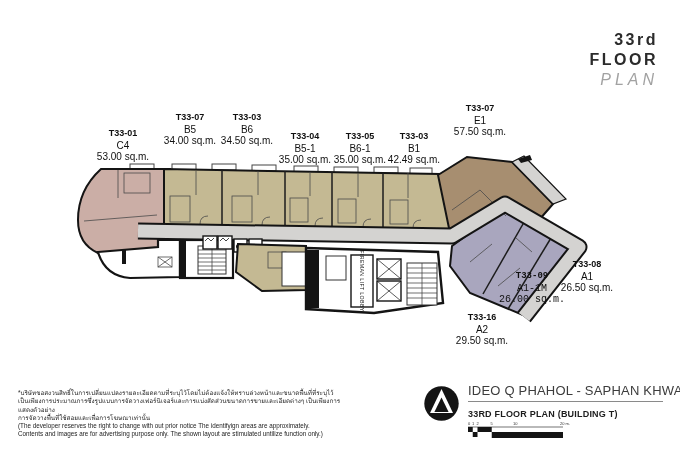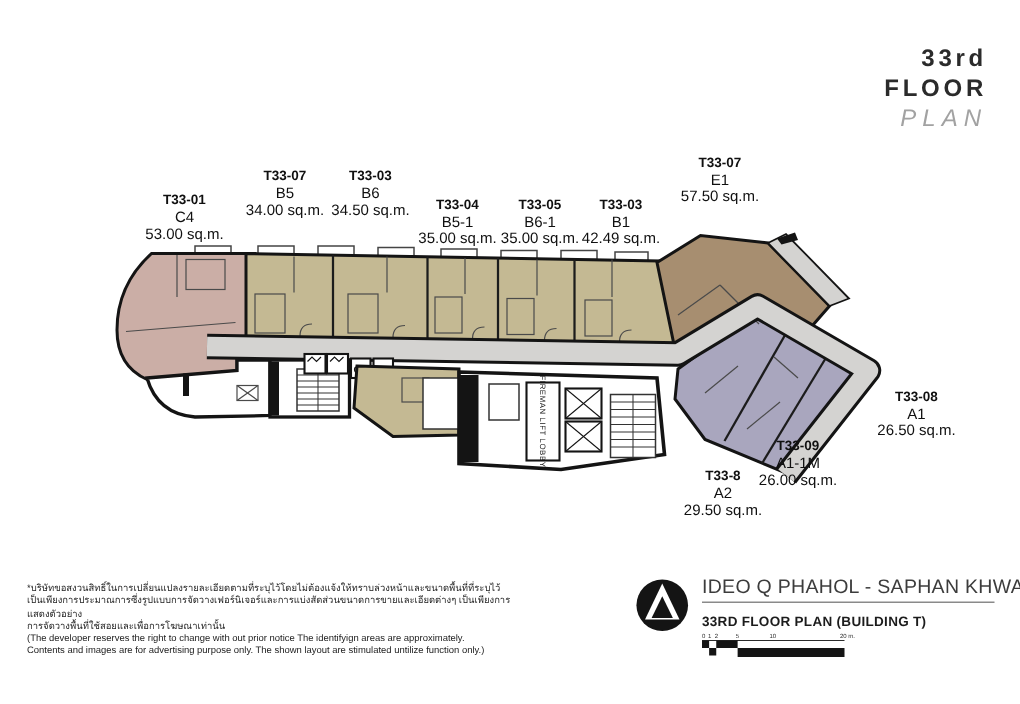--- a/index.html
+++ b/index.html
@@ -210,32 +210,32 @@
   <div class="unit-label" style="left:414px;top:131px;">
     <div class="uid">T33-03</div>
     <div class="utype">B1</div>
     <div class="uarea">42.49 sq.m.</div>
   </div>
   <div class="unit-label" style="left:480px;top:103px;">
     <div class="uid">T33-07</div>
     <div class="utype">E1</div>
     <div class="uarea">57.50 sq.m.</div>
   </div>
-  <div class="unit-label" style="left:587px;top:259px;margin-left:24px;">
+  <div class="unit-label" style="left:587px;top:259px;">
     <div class="uid">T33-08</div>
     <div class="utype">A1</div>
     <div class="uarea">26.50 sq.m.</div>
   </div>
-  <div class="unit-label" style="left:532px;top:292px;">
+  <div class="unit-label" style="left:532px;top:271px;font-family:Liberation Mono, monospace;">
     <div class="uid">T33-09</div>
     <div class="utype">A1-1M</div>
     <div class="uarea">26.00 sq.m.</div>
   </div>
   <div class="unit-label" style="left:482px;top:312px;">
-    <div class="uid">T33-8</div>
+    <div class="uid">T33-16</div>
     <div class="utype">A2</div>
     <div class="uarea">29.50 sq.m.</div>
   </div>
 
   <div class="disclaimer">
     <div>*บริษัทขอสงวนสิทธิ์ในการเปลี่ยนแปลงรายละเอียดตามที่ระบุไว้โดยไม่ต้องแจ้งให้ทราบล่วงหน้าและขนาดพื้นที่ที่ระบุไว้</div>
     <div>เป็นเพียงการประมาณการซึ่งรูปแบบการจัดวางเฟอร์นิเจอร์และการแบ่งสัดส่วนขนาดการขายและเอียดต่างๆ เป็นเพียงการแสดงตัวอย่าง</div>
     <div>การจัดวางพื้นที่ใช้สอยและเพื่อการโฆษณาเท่านั้น</div>
     <div>(The  developer reserves the right to change with out prior notice The identifyign areas are approximately.</div>
     <div>Contents and images are for advertising purpose only. The shown layout are stimulated untilize function only.)</div>

